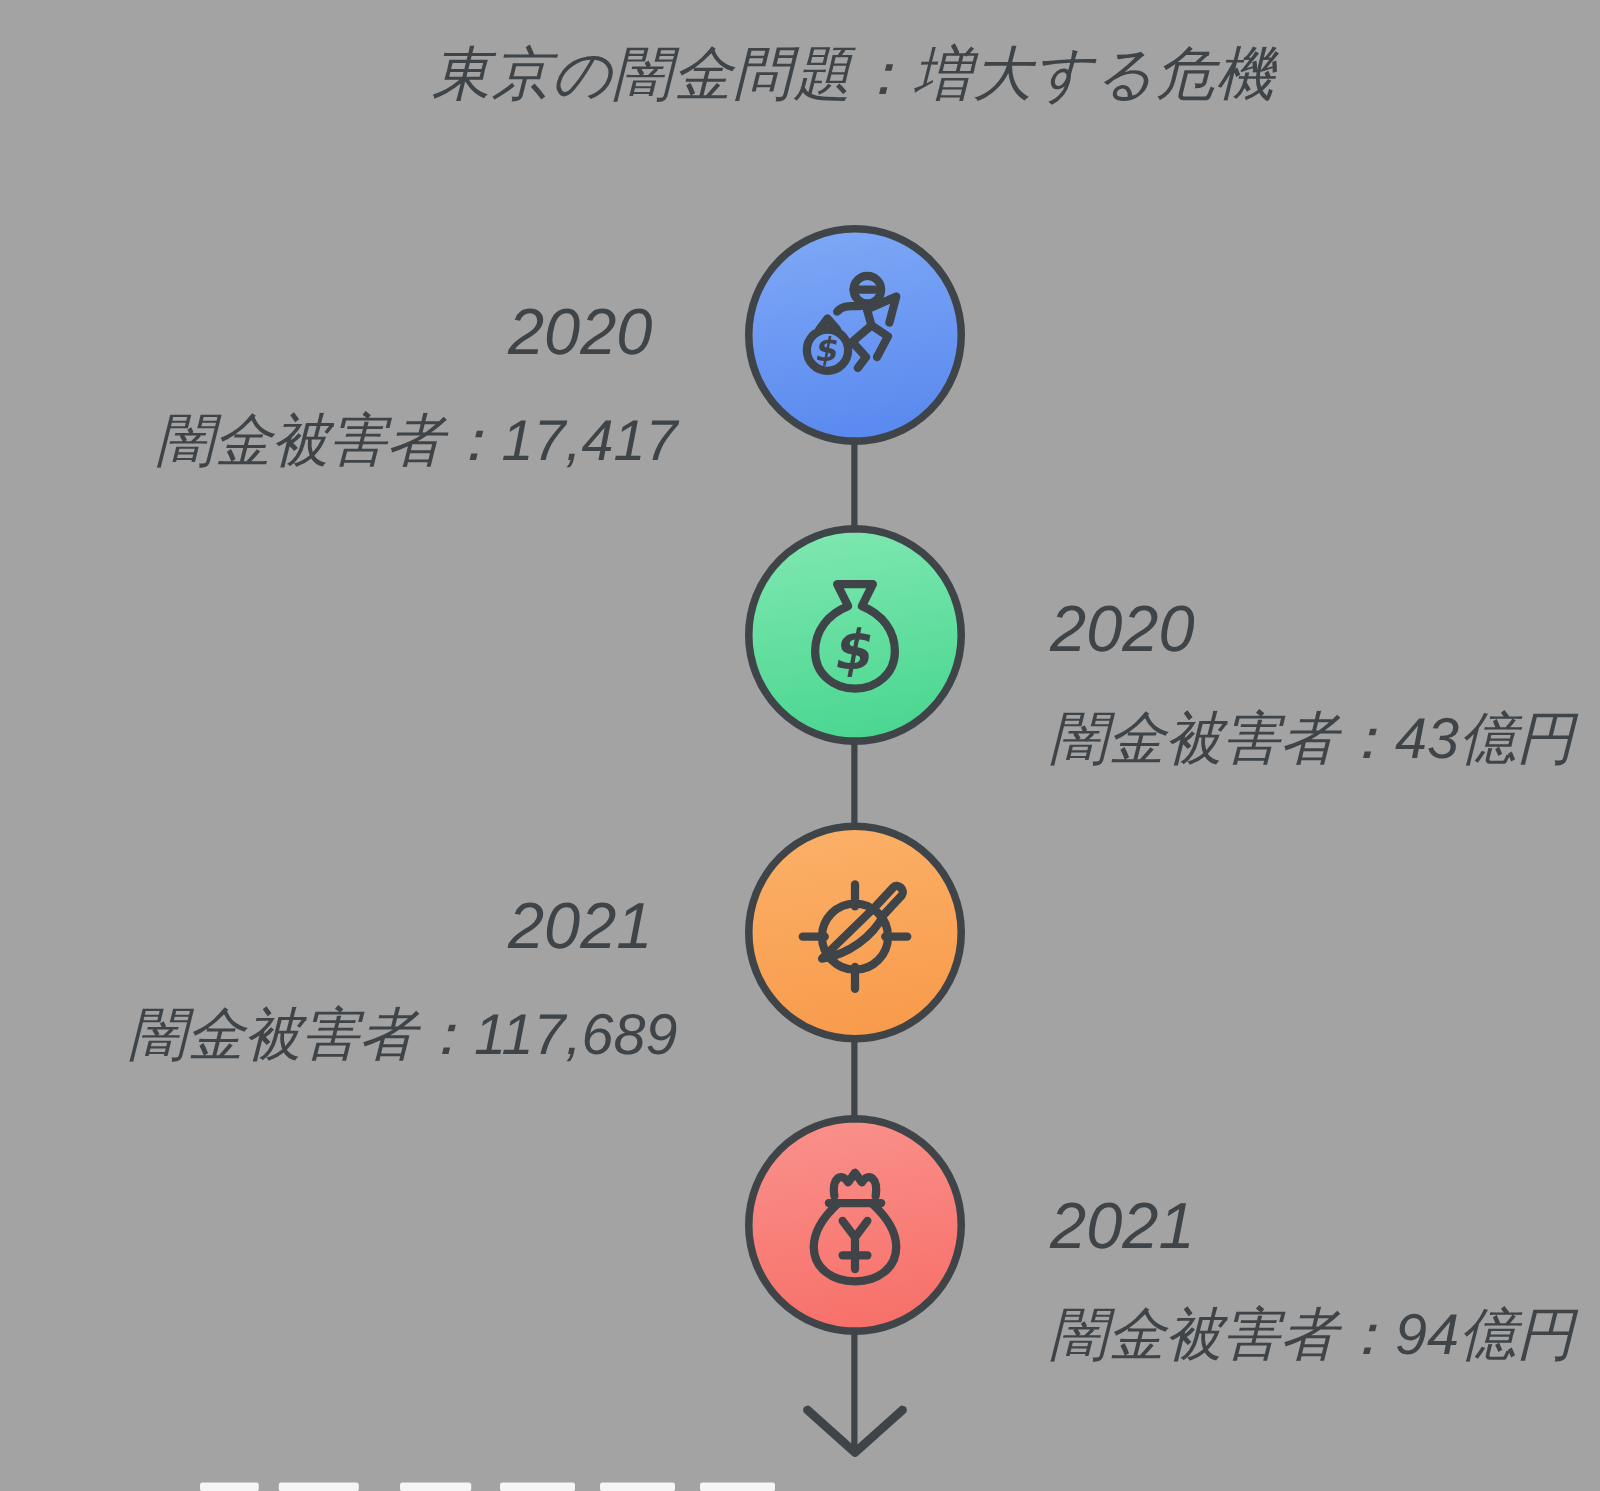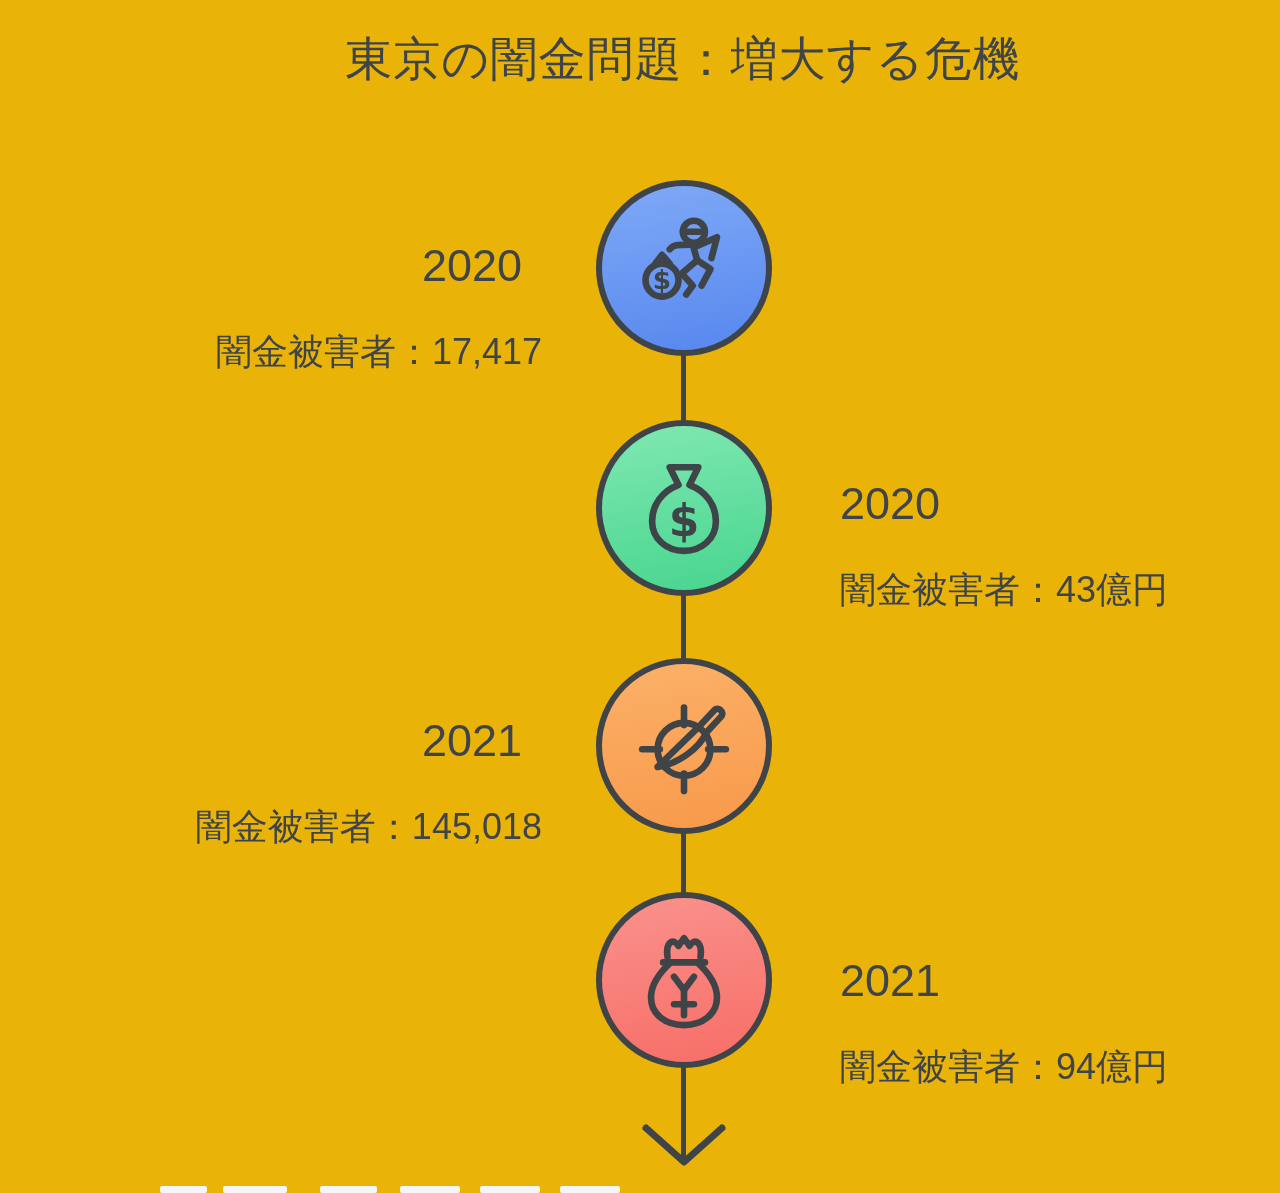--- a/index.html
+++ b/index.html
@@ -1,20 +1,21 @@
 <!DOCTYPE html>
 <html><head>
 <meta charset="utf-8">
 <style>
   html,body{margin:0;padding:0;background:#ffffff;}
   #canvas{
-    position:relative;width:1280px;height:1193px;background:#eab308;
+    position:relative;width:1280px;height:1193px;background:#a3a3a3;
     overflow:hidden;
     font-family:"Liberation Sans","DejaVu Sans",sans-serif;
     color:#3f4448;
+    font-style:italic;
   }
   .page-title{
     position:absolute;top:28px;left:86px;right:0;
     text-align:center;font-size:47px;font-weight:500;
     color:#3f4448;letter-spacing:1px;white-space:nowrap;
   }
   .tl-line{
     position:absolute;left:681px;top:268px;width:5px;height:894px;
     background:#3f4448;border-radius:3px;z-index:0;
   }
@@ -24,23 +25,23 @@
     display:flex;align-items:center;justify-content:center;z-index:2;
   }
   .node-blue  {top:180px;background:linear-gradient(170deg,#7fa9f6,#5787ef);}
   .node-green {top:420px;background:linear-gradient(170deg,#80e8b2,#47d58e);}
   .node-orange{top:658px;background:linear-gradient(170deg,#fbb168,#f8994a);}
   .node-red   {top:892px;background:linear-gradient(170deg,#fa918c,#f76e67);}
   .node svg{display:block;}
   .evt-text{position:absolute;z-index:1;}
   .evt-left {right:738px;text-align:right;}
   .evt-right{left:840px;text-align:left;}
-  .evt-year{font-size:45px;line-height:52px;font-weight:400;color:#3f4448;white-space:nowrap;}
+  .evt-year{font-size:52px;line-height:52px;font-weight:400;color:#3f4448;white-space:nowrap;}
   .evt-left .evt-year{padding-right:20px;}
-  .evt-stat{font-size:36px;line-height:52px;font-weight:400;color:#3f4448;margin-top:34px;white-space:nowrap;}
+  .evt-stat{font-size:46px;line-height:52px;font-weight:400;color:#3f4448;margin-top:34px;white-space:nowrap;}
   .arrow-head{position:absolute;left:632px;top:1120px;z-index:2;}
   .cutoff-row{position:absolute;top:1186px;left:0;width:1280px;height:7px;z-index:1;}
   .cutoff-row span{position:absolute;top:0;height:7px;background:#f6f6f7;border-radius:2px;}
   .ico{stroke:#3f4448;stroke-width:6;fill:none;stroke-linecap:round;stroke-linejoin:round;}
   .ico text{stroke:none;fill:#3f4448;font-family:"DejaVu Sans","Liberation Sans",sans-serif;font-weight:bold;}
 </style>
 </head>
 <body>
 
 <div id="canvas">
@@ -74,21 +75,21 @@
       <text x="50" y="75" font-size="40" text-anchor="middle">$</text>
     </svg>
   </div>
   <div class="evt-text evt-right" style="top:478px;">
     <div class="evt-year">2020</div>
     <div class="evt-stat">闇金被害者：43億円</div>
   </div>
 
   <div class="evt-text evt-left" style="top:715px;">
     <div class="evt-year">2021</div>
-    <div class="evt-stat">闇金被害者：145,018</div>
+    <div class="evt-stat">闇金被害者：117,689</div>
   </div>
   <div class="node node-orange">
     <svg class="ico" width="110" height="110" viewBox="0 0 100 100">
       <circle cx="50" cy="53" r="24"></circle>
       <line x1="50" y1="15" x2="50" y2="31"></line>
       <line x1="50" y1="75" x2="50" y2="91"></line>
       <line x1="12" y1="53" x2="28" y2="53"></line>
       <line x1="72" y1="53" x2="88" y2="53"></line>
       <path d="M26,69 L65,31 L78,17 C81,14 87,19 84,23 L71,37 C63,53 45,66 26,69 Z"></path>
     </svg>

